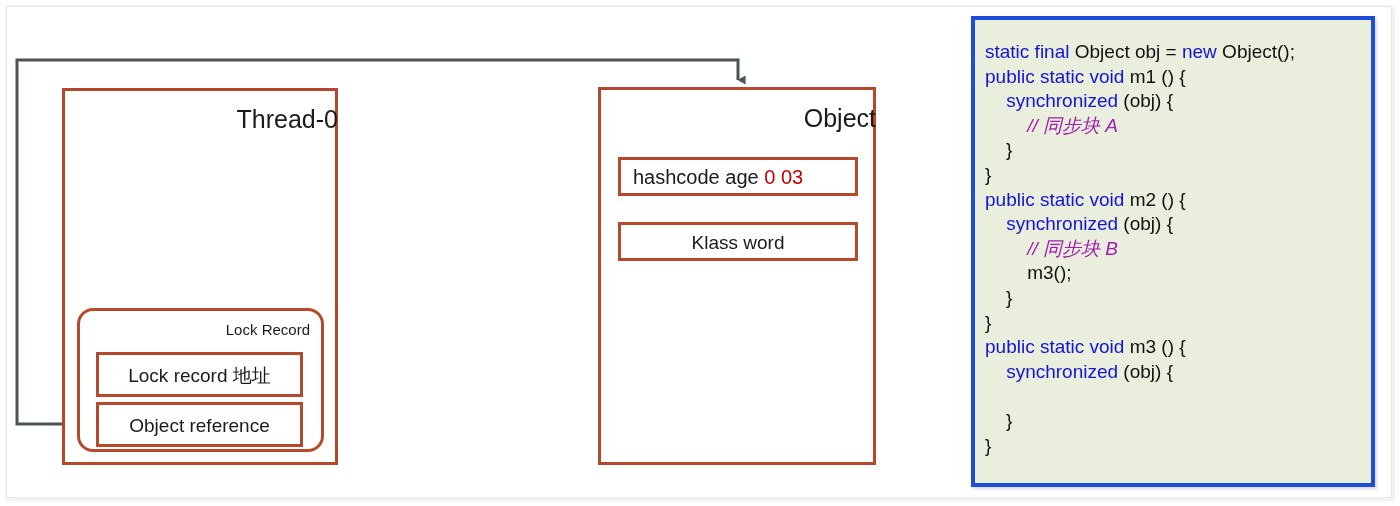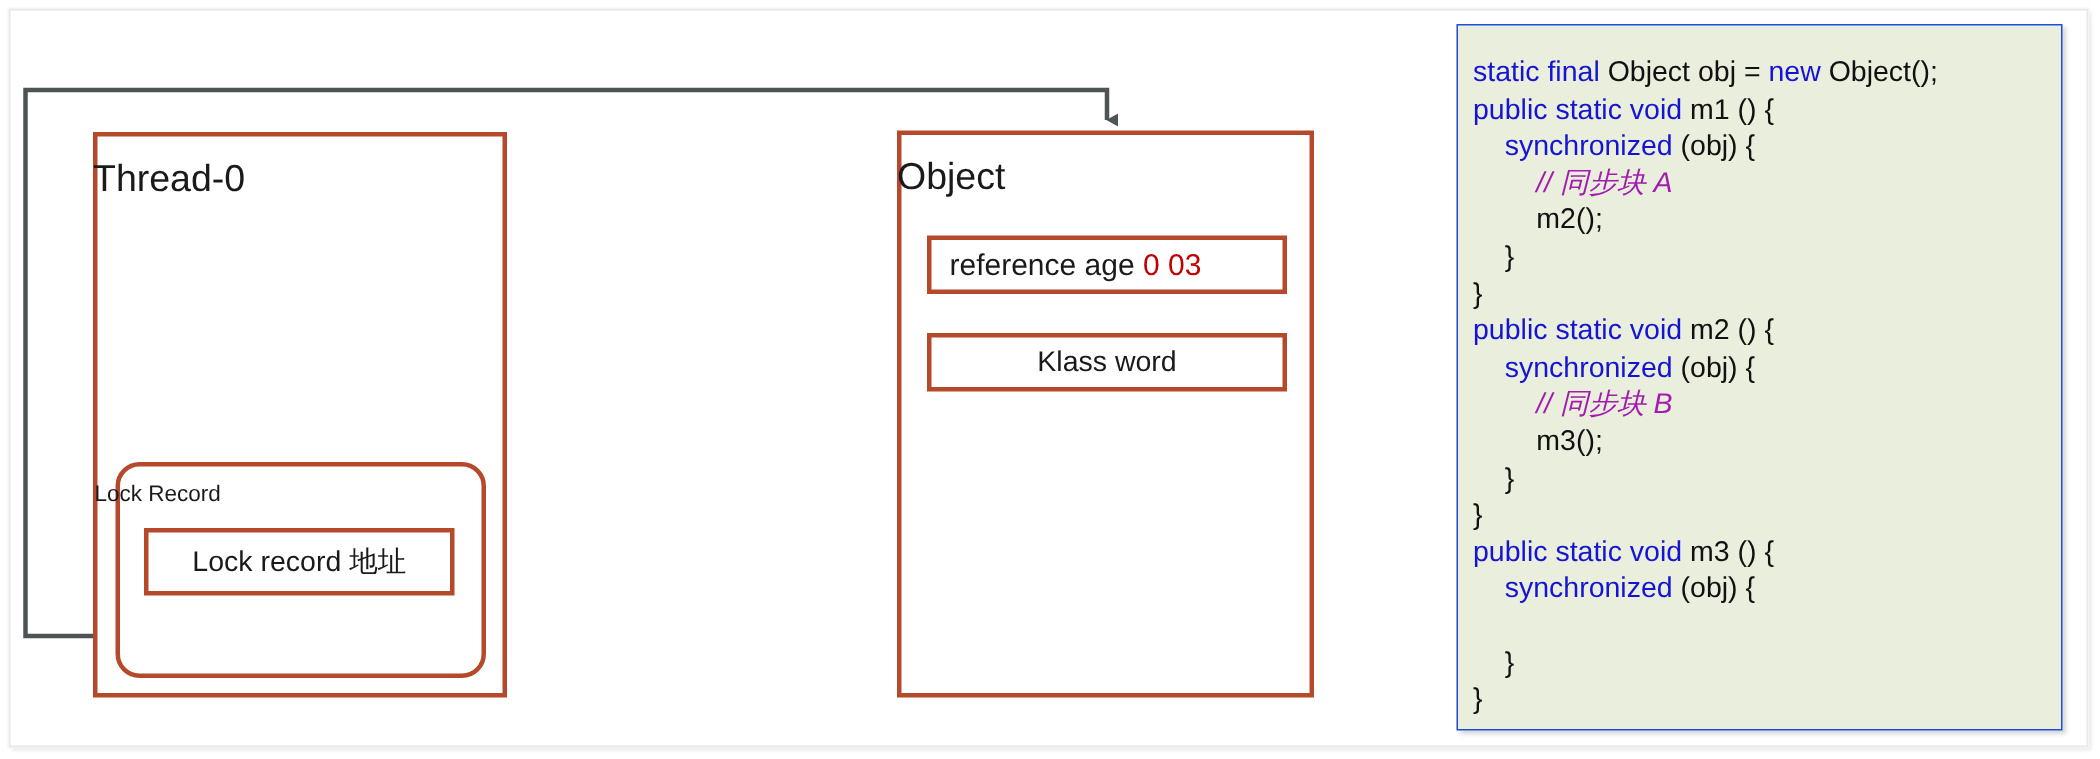--- a/index.html
+++ b/index.html
@@ -48,21 +48,21 @@
     position: absolute;
     box-sizing: border-box;
     border: 3px solid #b5492b;
     background: #ffffff;
   }
   .rbox.rounded { border-radius: 16px; }
 
   .box-title {
     position: absolute;
     left: 0; right: 0;
-    text-align: left;
+    text-align: right;
     color: #1a1a1a;
     font-size: 25px;
     line-height: 30px;
     white-space: nowrap;
   }
 
   .cell-text {
     position: absolute;
     left: 0; right: 0; top: 50%;
     transform: translateY(-50%);
@@ -98,21 +98,21 @@
   #object-body { left: 618px; top: 284px; width: 240px; height: 161px; }
 
   
   #code-panel {
     position: absolute;
     left: 971px;
     top: 16px;
     width: 404px;
     height: 471px;
     background: #eaeedc;
-    border: 1px solid #1d4ed8;
+    border: 4px solid #1d4ed8;
     box-shadow: 2px 2px 3px rgba(0,0,0,0.16);
     box-sizing: border-box;
     padding: 20px 0 0 10px;
     overflow: hidden;
   }
   .code-line {
     font-family: "Liberation Sans", sans-serif;
     font-size: 19px;
     line-height: 24.6px;
     color: #111111;
@@ -140,42 +140,44 @@
   <div class="rbox" id="thread-box"></div>
   <div class="box-title" id="thread-title">Thread-0</div>
 
   <div class="rbox rounded" id="lock-record-box"></div>
   <div class="box-title" id="lock-record-title">Lock Record</div>
 
   <div class="rbox" id="lock-record-addr">
     <div class="cell-text">Lock record 地址</div>
   </div>
 
+  <div class="rbox" id="object-ref">
+    <div class="cell-text">Object reference</div>
+  </div>
 
   <div class="rbox" id="object-box"></div>
   <div class="box-title" id="object-title">Object</div>
 
   <div class="rbox" id="mark-word">
-    <div class="cell-text left"><span>reference age </span><span class="hl-red">0 03</span></div>
+    <div class="cell-text left"><span>hashcode age </span><span class="hl-red">0 03</span></div>
   </div>
 
   <div class="rbox" id="klass-word">
     <div class="cell-text">Klass word</div>
   </div>
 
 
 </div>
 
 <div id="code-panel">
   <div id="code-lines">
       <div class="code-line"><span class="kw">static final</span><span> Object obj = </span><span class="kw">new</span><span> Object();</span></div>
       <div class="code-line"><span class="kw">public static void</span><span> m1 () {</span></div>
       <div class="code-line"><span>    </span><span class="kw">synchronized</span><span> (obj) {</span></div>
       <div class="code-line"><span class="cmt">        // 同步块 A</span></div>
-      <div class="code-line"><span>        m2();</span></div>
       <div class="code-line"><span>    }</span></div>
       <div class="code-line"><span>}</span></div>
       <div class="code-line"><span class="kw">public static void</span><span> m2 () {</span></div>
       <div class="code-line"><span>    </span><span class="kw">synchronized</span><span> (obj) {</span></div>
       <div class="code-line"><span class="cmt">        // 同步块 B</span></div>
       <div class="code-line"><span>        m3();</span></div>
       <div class="code-line"><span>    }</span></div>
       <div class="code-line"><span>}</span></div>
       <div class="code-line"><span class="kw">public static void</span><span> m3 () {</span></div>
       <div class="code-line"><span>    </span><span class="kw">synchronized</span><span> (obj) {</span></div>

